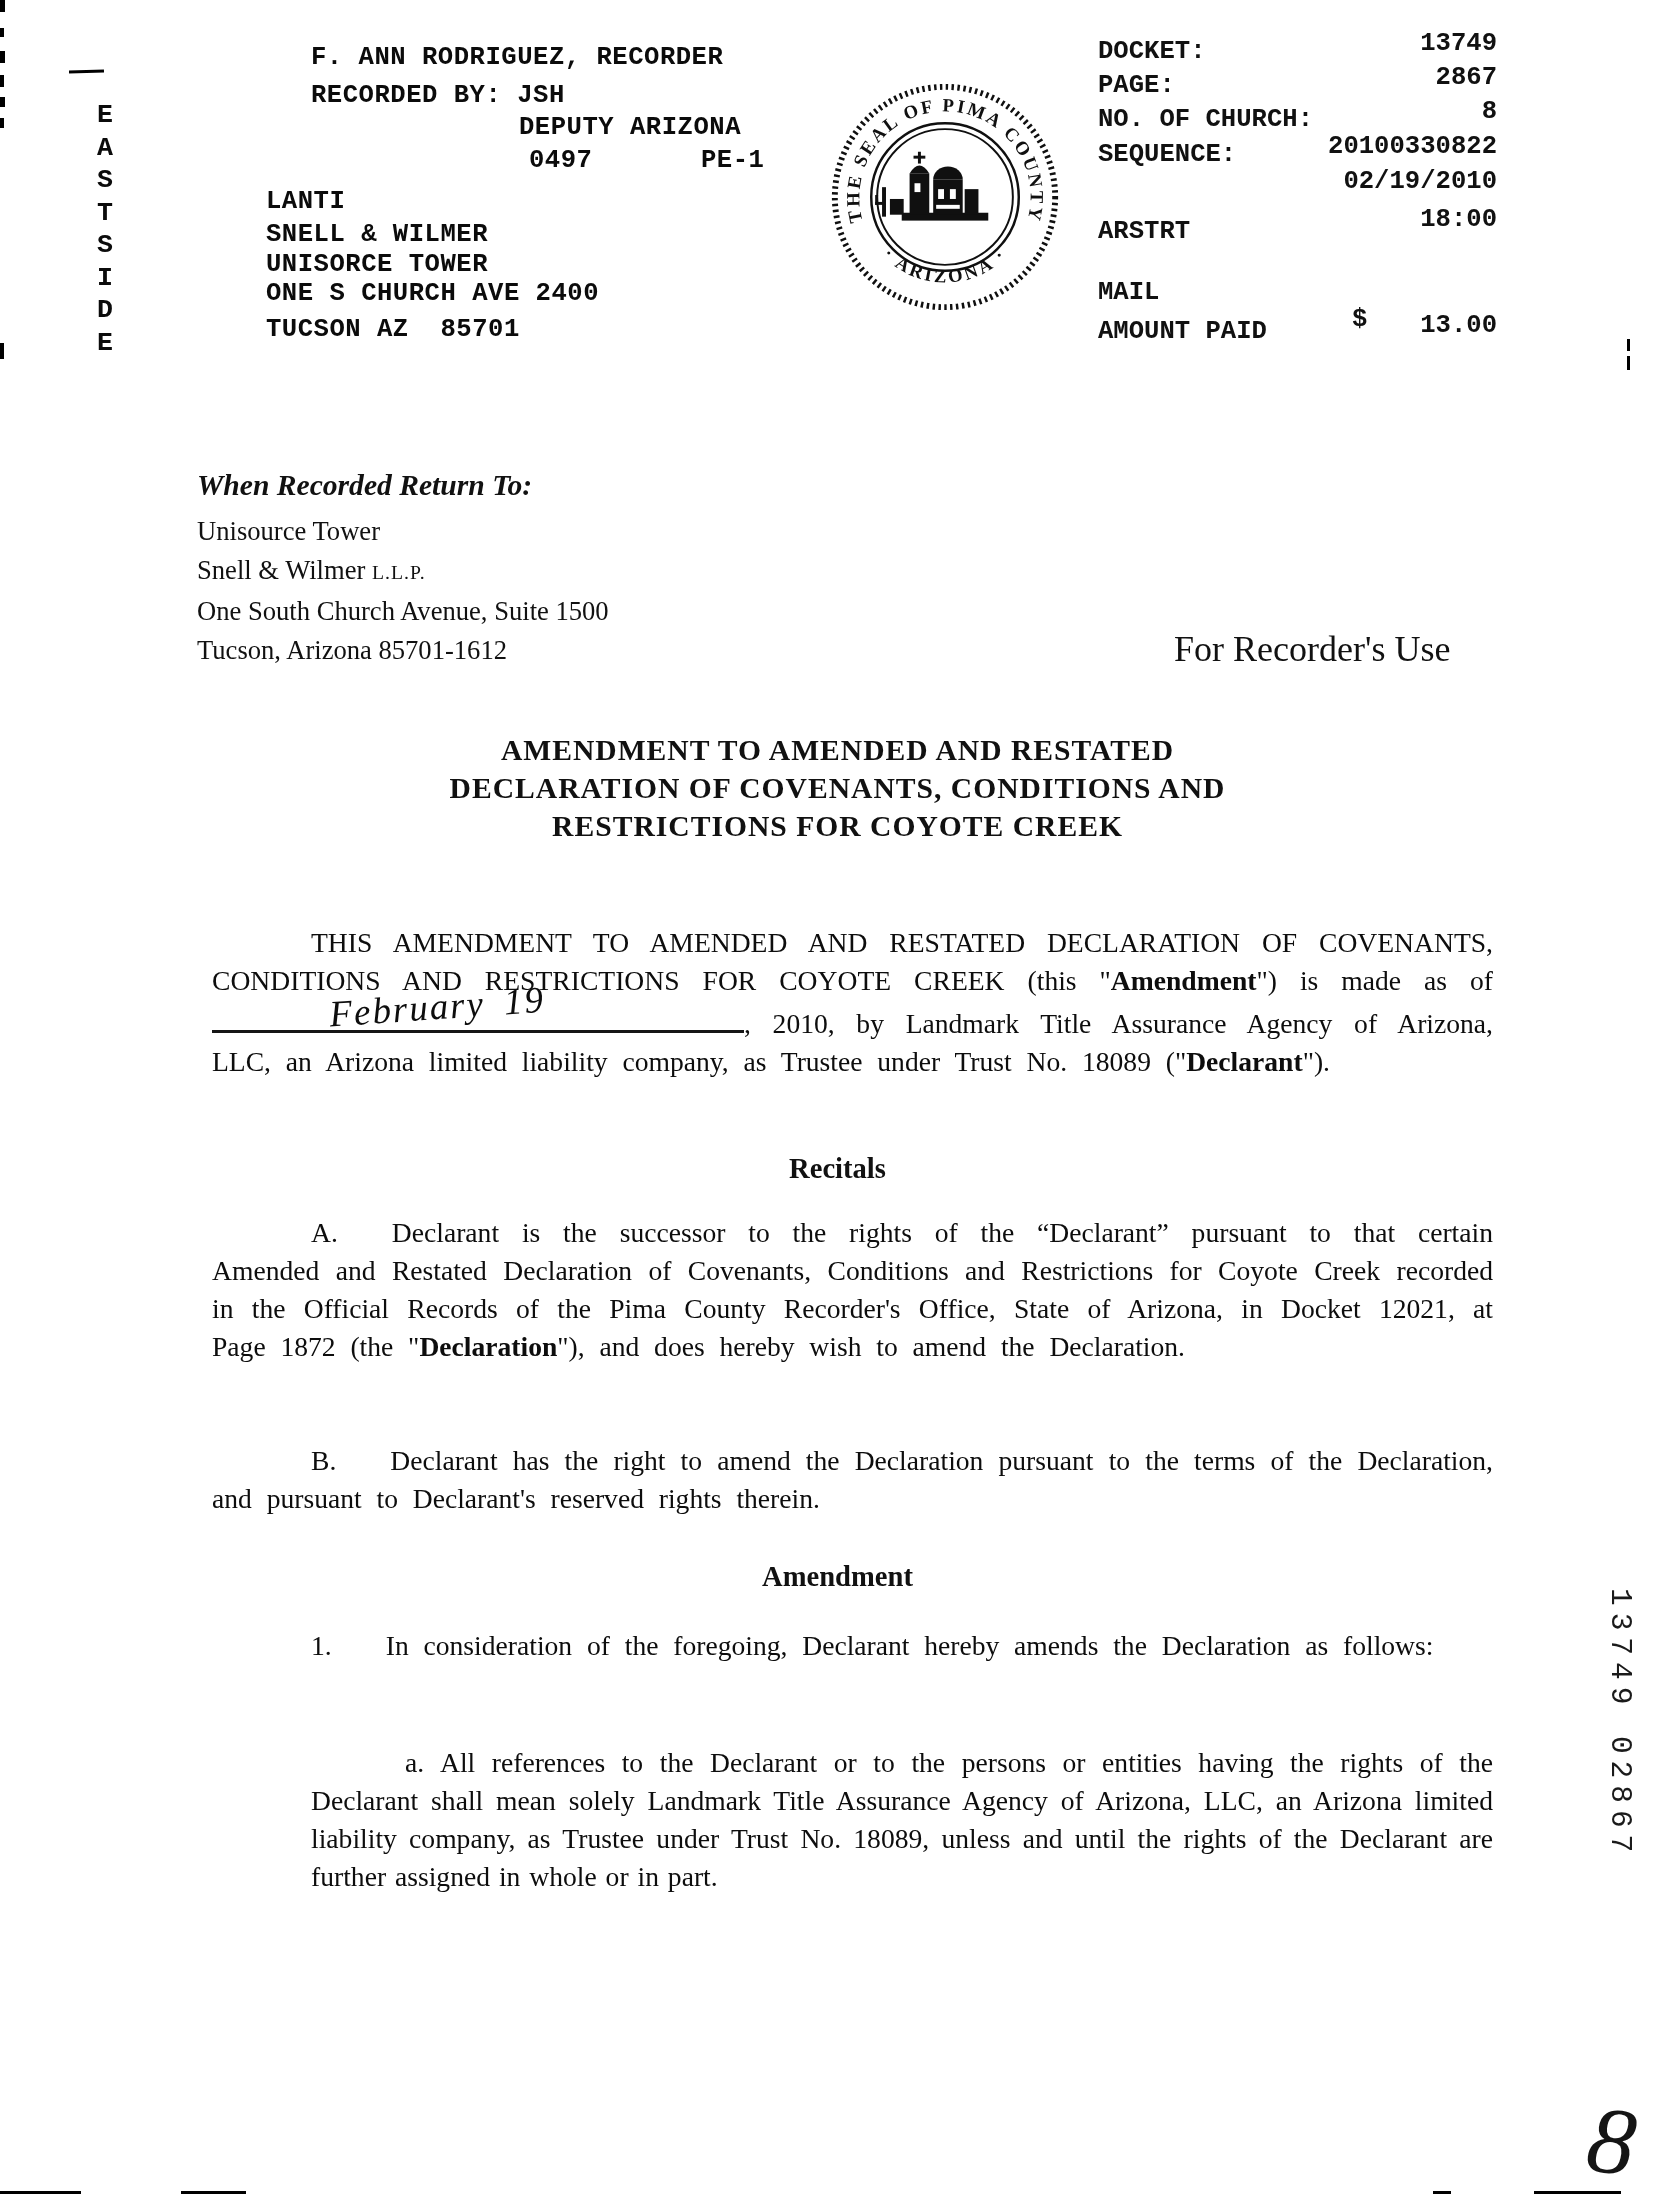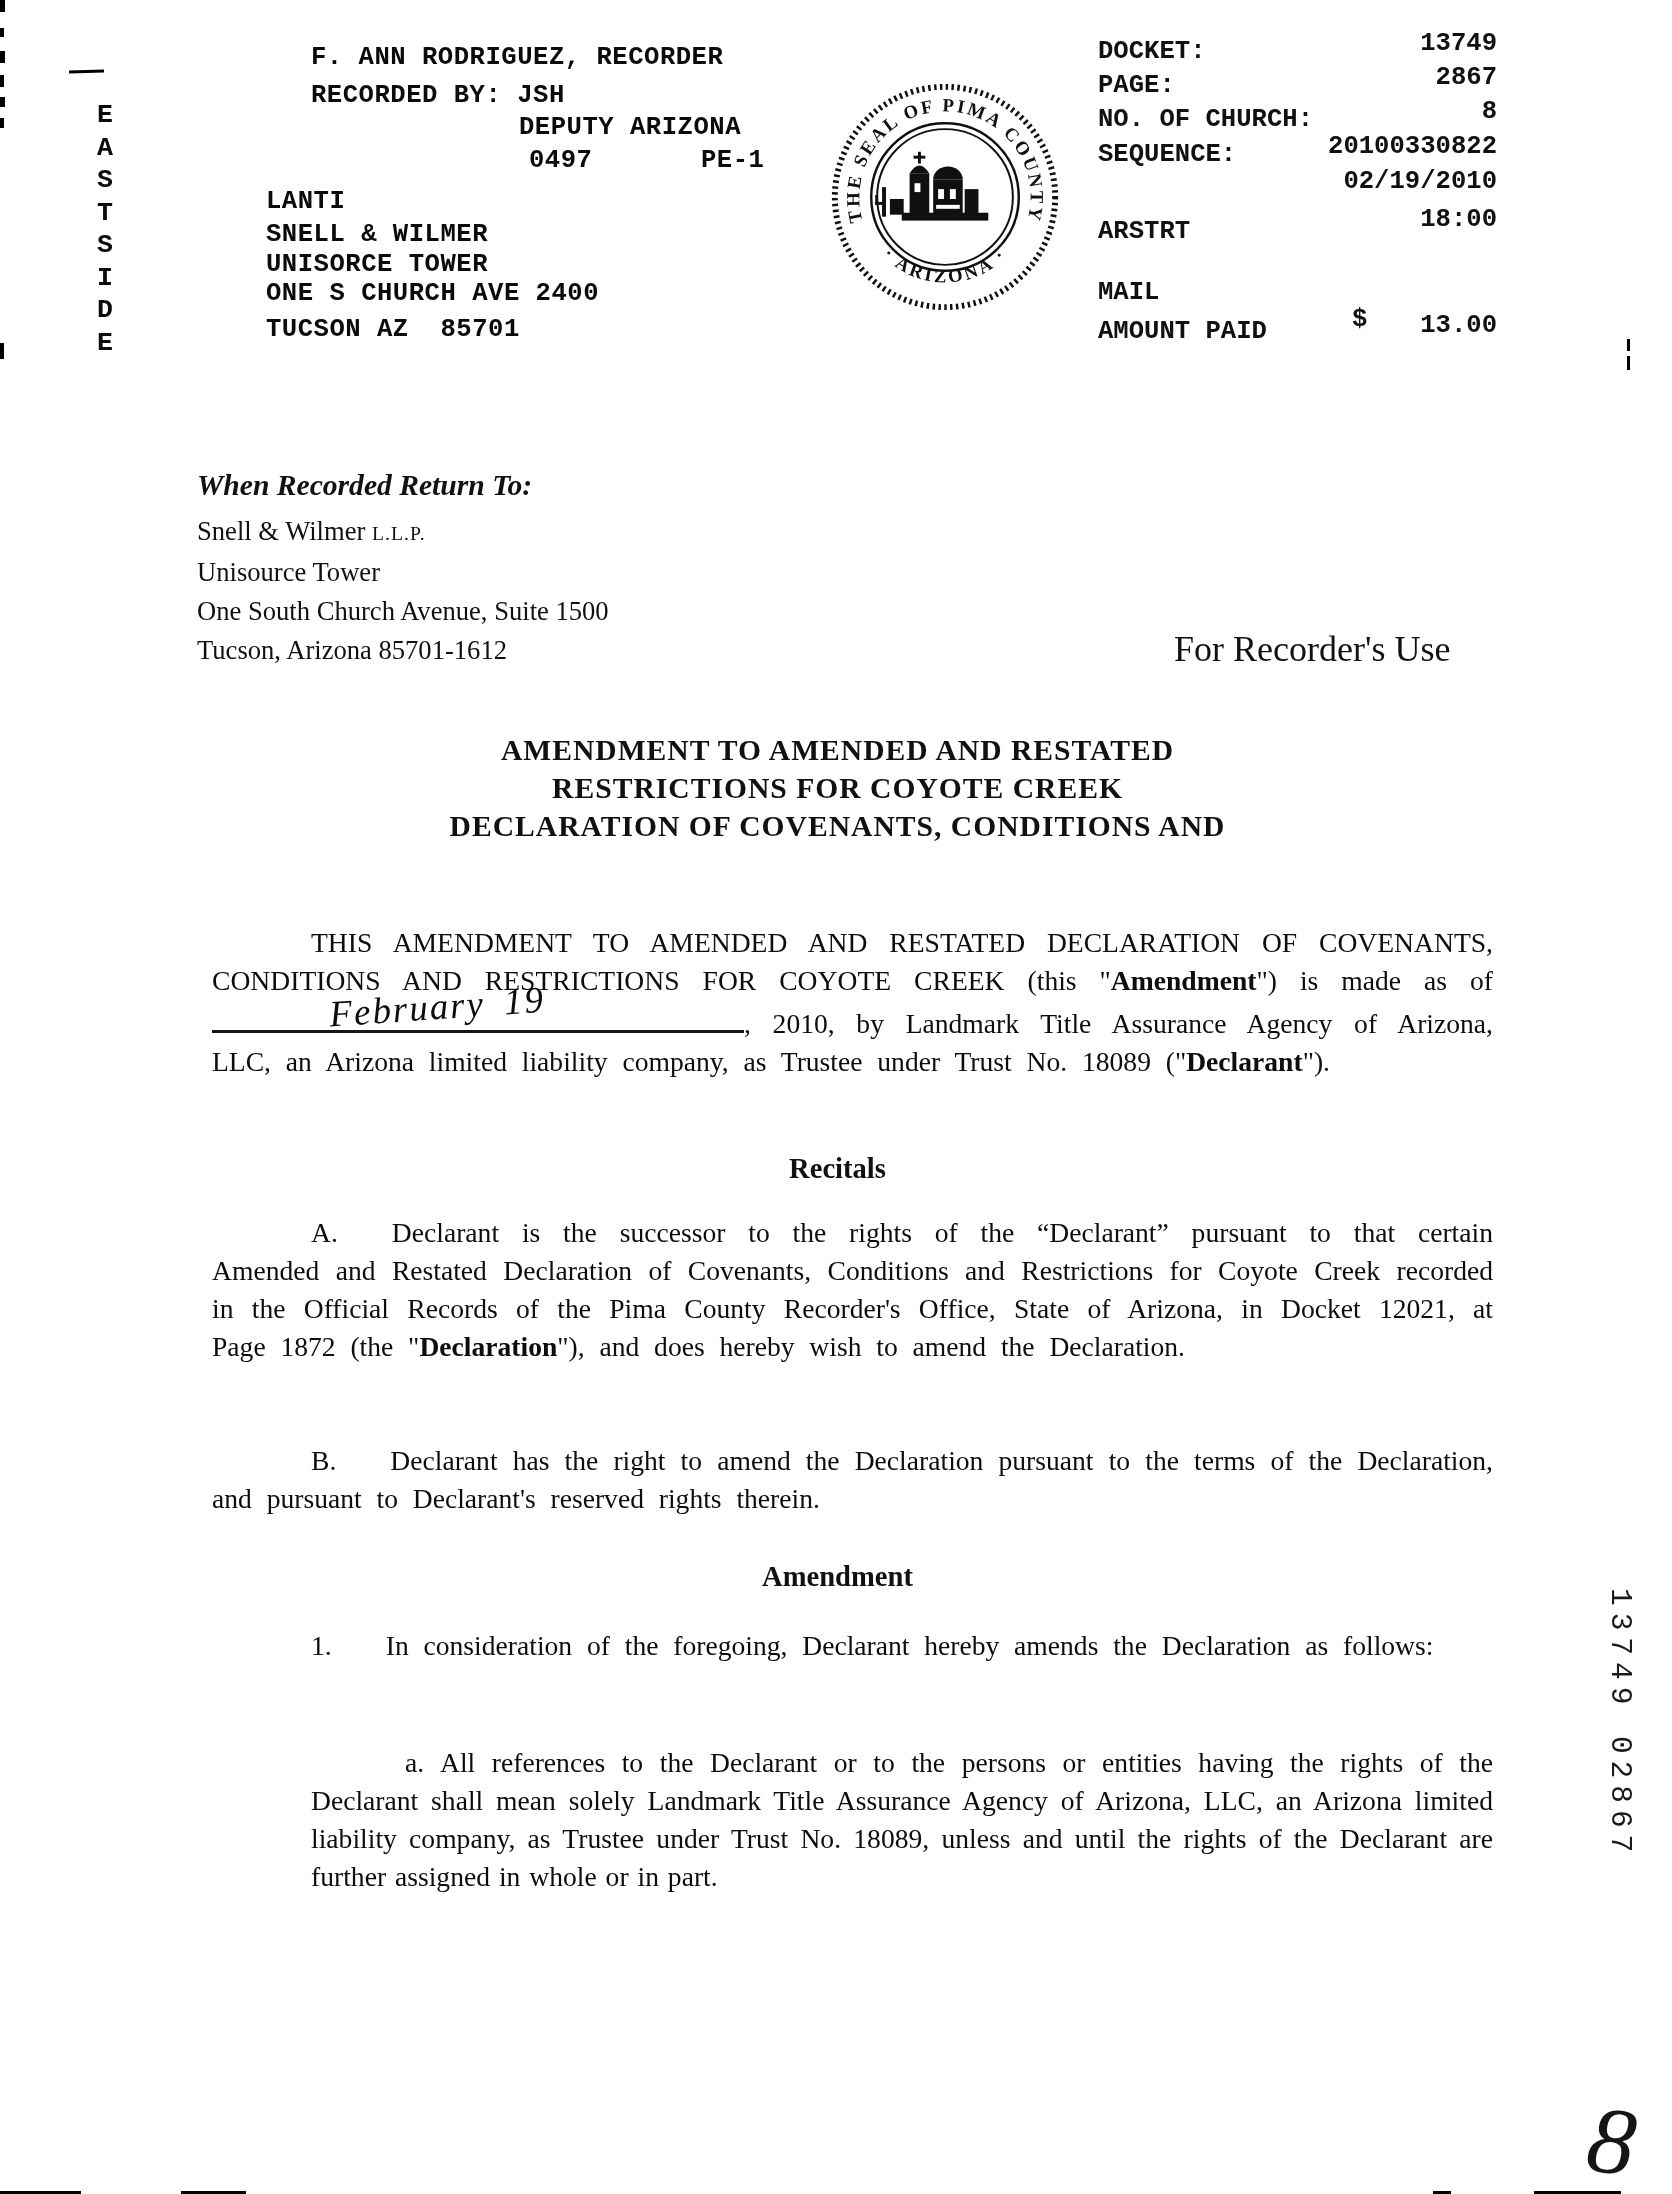--- a/index.html
+++ b/index.html
@@ -163,31 +163,31 @@
     <span class="lbl">MAIL</span>
   </div>
   <div class="docket-row" style="top:311px;">
     <span class="lbl" style="top:5.9px;">AMOUNT PAID</span>
     <span class="cur">$</span>
     <span class="val" style="top:0;">13.00</span>
   </div>
 
   <div class="return-block">
     <div class="return-heading">When Recorded Return To:</div>
+    <div class="return-line">Unisource Tower</div>
     <div class="return-line"><span>Snell &amp; Wilmer </span><span class="llp">L.L.P.</span></div>
-    <div class="return-line">Unisource Tower</div>
     <div class="return-line">One South Church Avenue, Suite 1500</div>
     <div class="return-line">Tucson, Arizona 85701-1612</div>
   </div>
   <div class="recorder-use">For Recorder's Use</div>
 
   <div class="center-block" style="top:731px;">
     <div class="title-line">AMENDMENT TO AMENDED AND RESTATED</div>
+    <div class="title-line">DECLARATION OF COVENANTS, CONDITIONS AND</div>
     <div class="title-line">RESTRICTIONS FOR COYOTE CREEK</div>
-    <div class="title-line">DECLARATION OF COVENANTS, CONDITIONS AND</div>
   </div>
 
   <div class="para indent" style="top:924px;"><span>THIS AMENDMENT TO AMENDED AND RESTATED DECLARATION OF COVENANTS, CONDITIONS AND RESTRICTIONS FOR COYOTE CREEK (this "</span><span class="b">Amendment</span><span>") is made as of </span><span class="blank"><span class="hand">February 19</span></span><span>, 2010, by Landmark Title Assurance Agency of Arizona, LLC, an Arizona limited liability company, as Trustee under Trust No. 18089 ("</span><span class="b">Declarant</span><span>").</span></div>
 
   <div class="center-block" style="top:1153px;">
     <span class="heading">Recitals</span>
   </div>
 
   <div class="para indent" style="top:1214px;"><span>A.</span><span class="tab"></span><span>Declarant is the successor to the rights of the “Declarant” pursuant to that certain Amended and Restated Declaration of Covenants, Conditions and Restrictions for Coyote Creek recorded in the Official Records of the Pima County Recorder's Office, State of Arizona, in Docket 12021, at Page 1872 (the "</span><span class="b">Declaration</span><span>"), and does hereby wish to amend the Declaration.</span></div>
 

